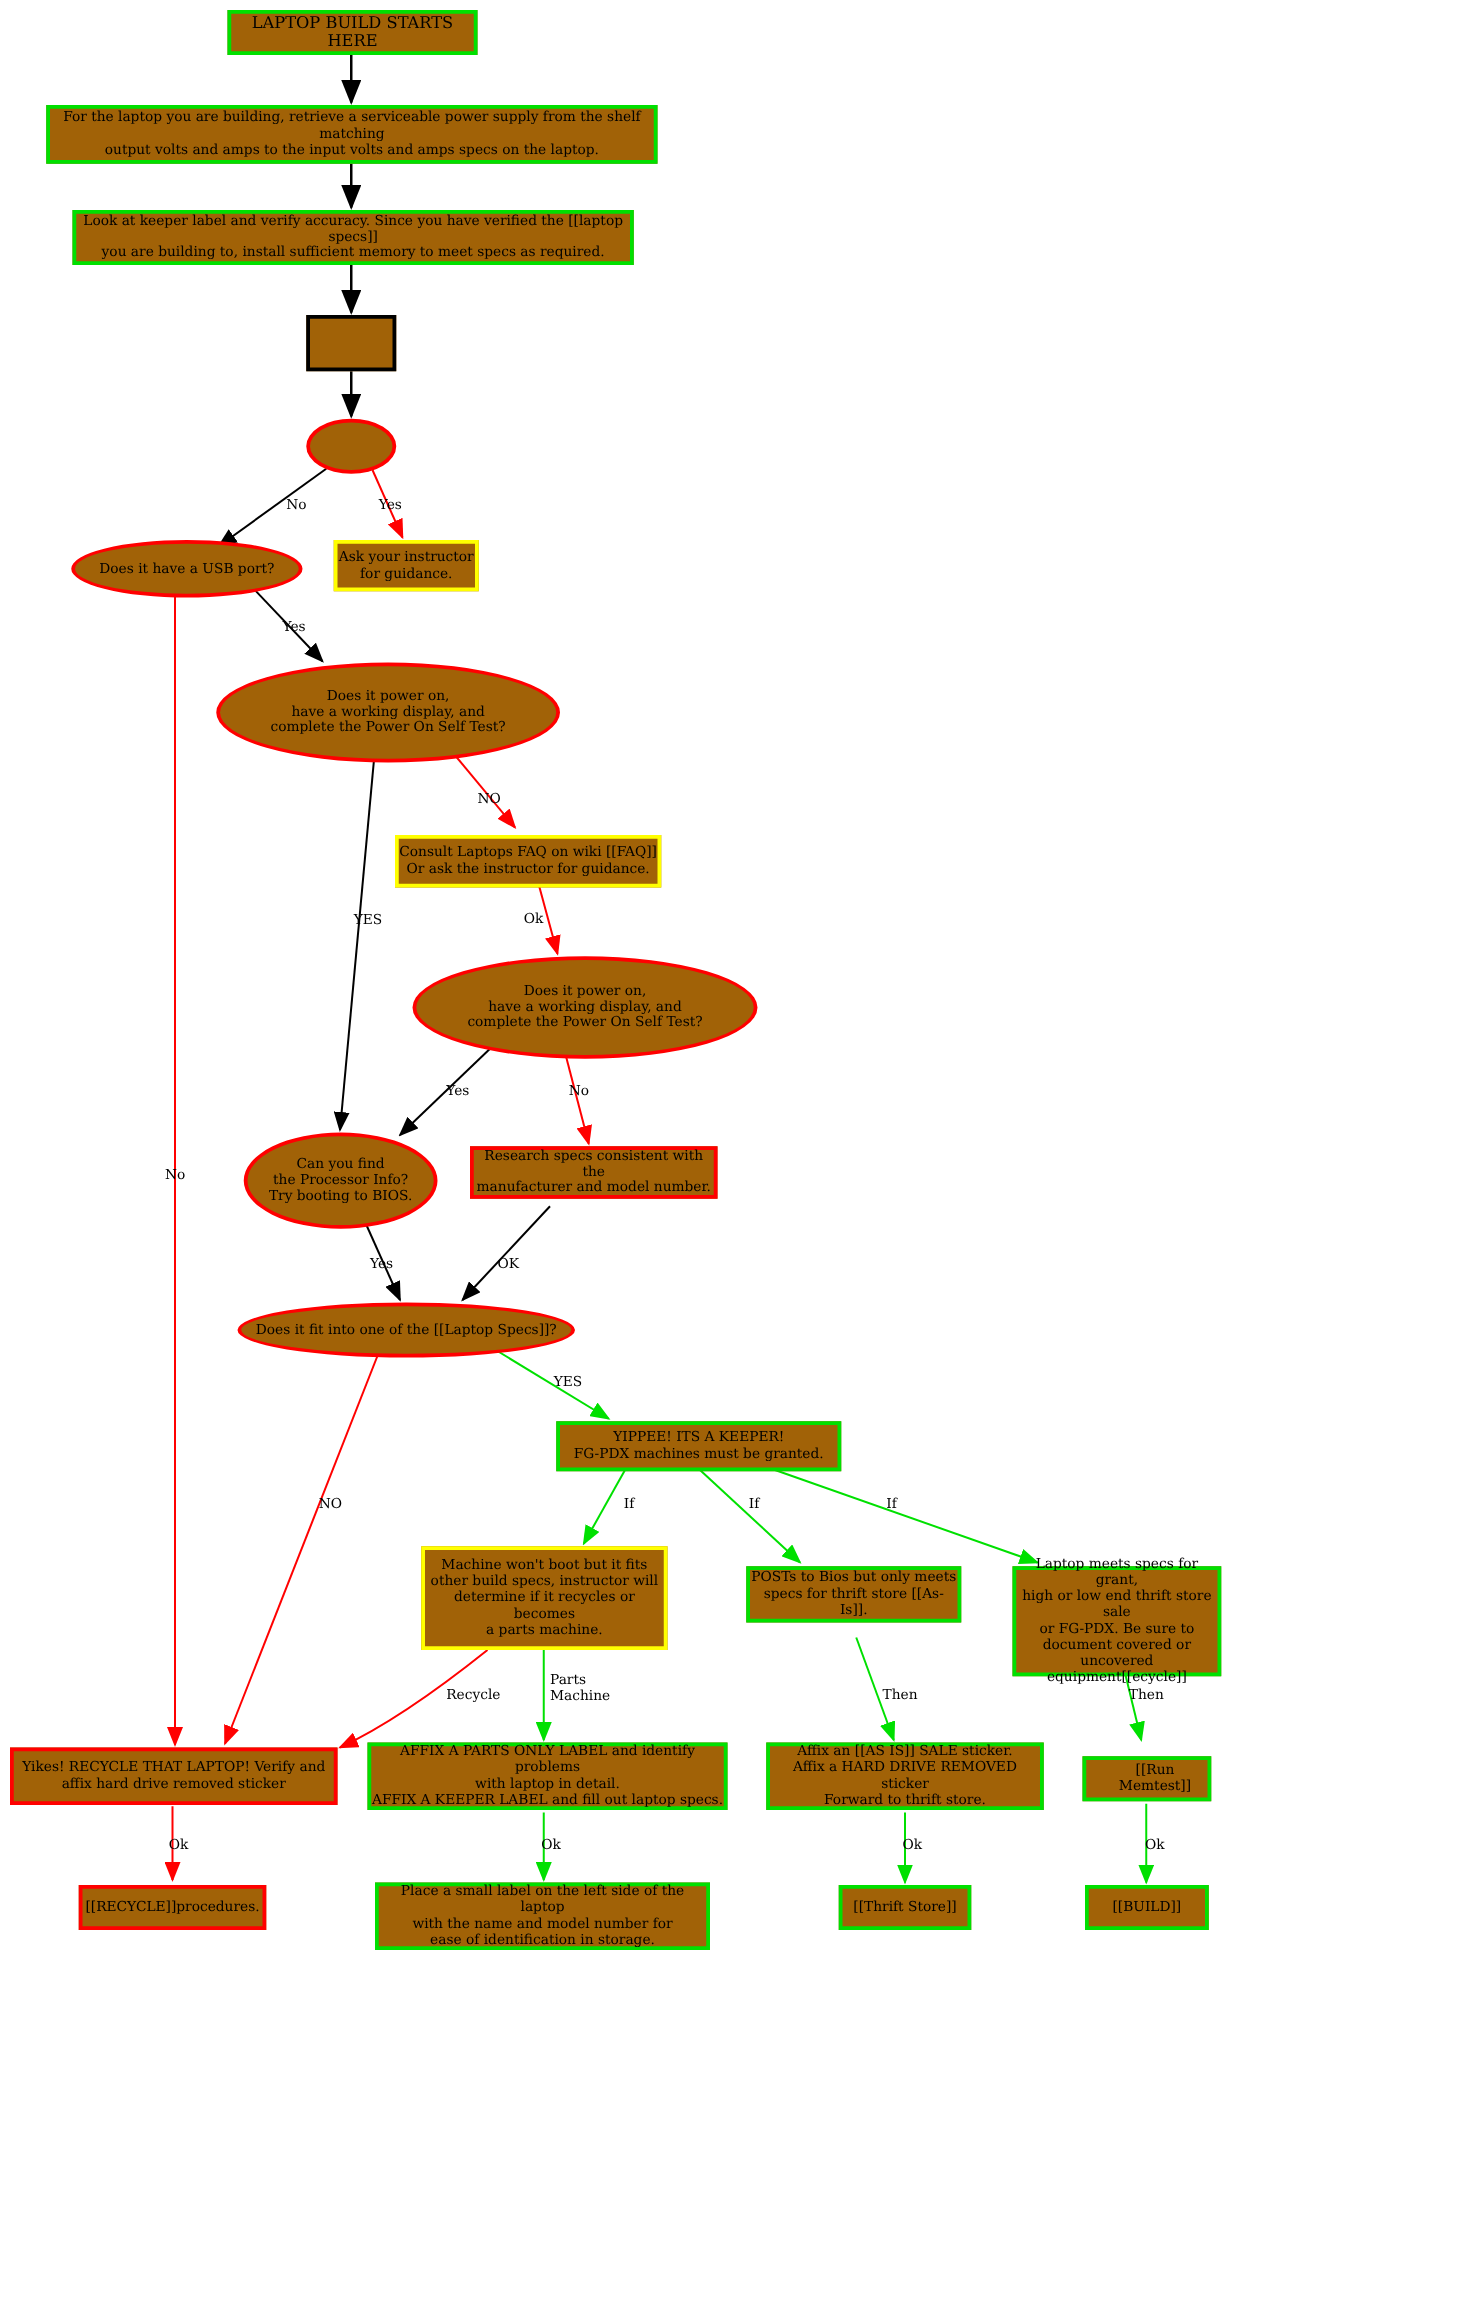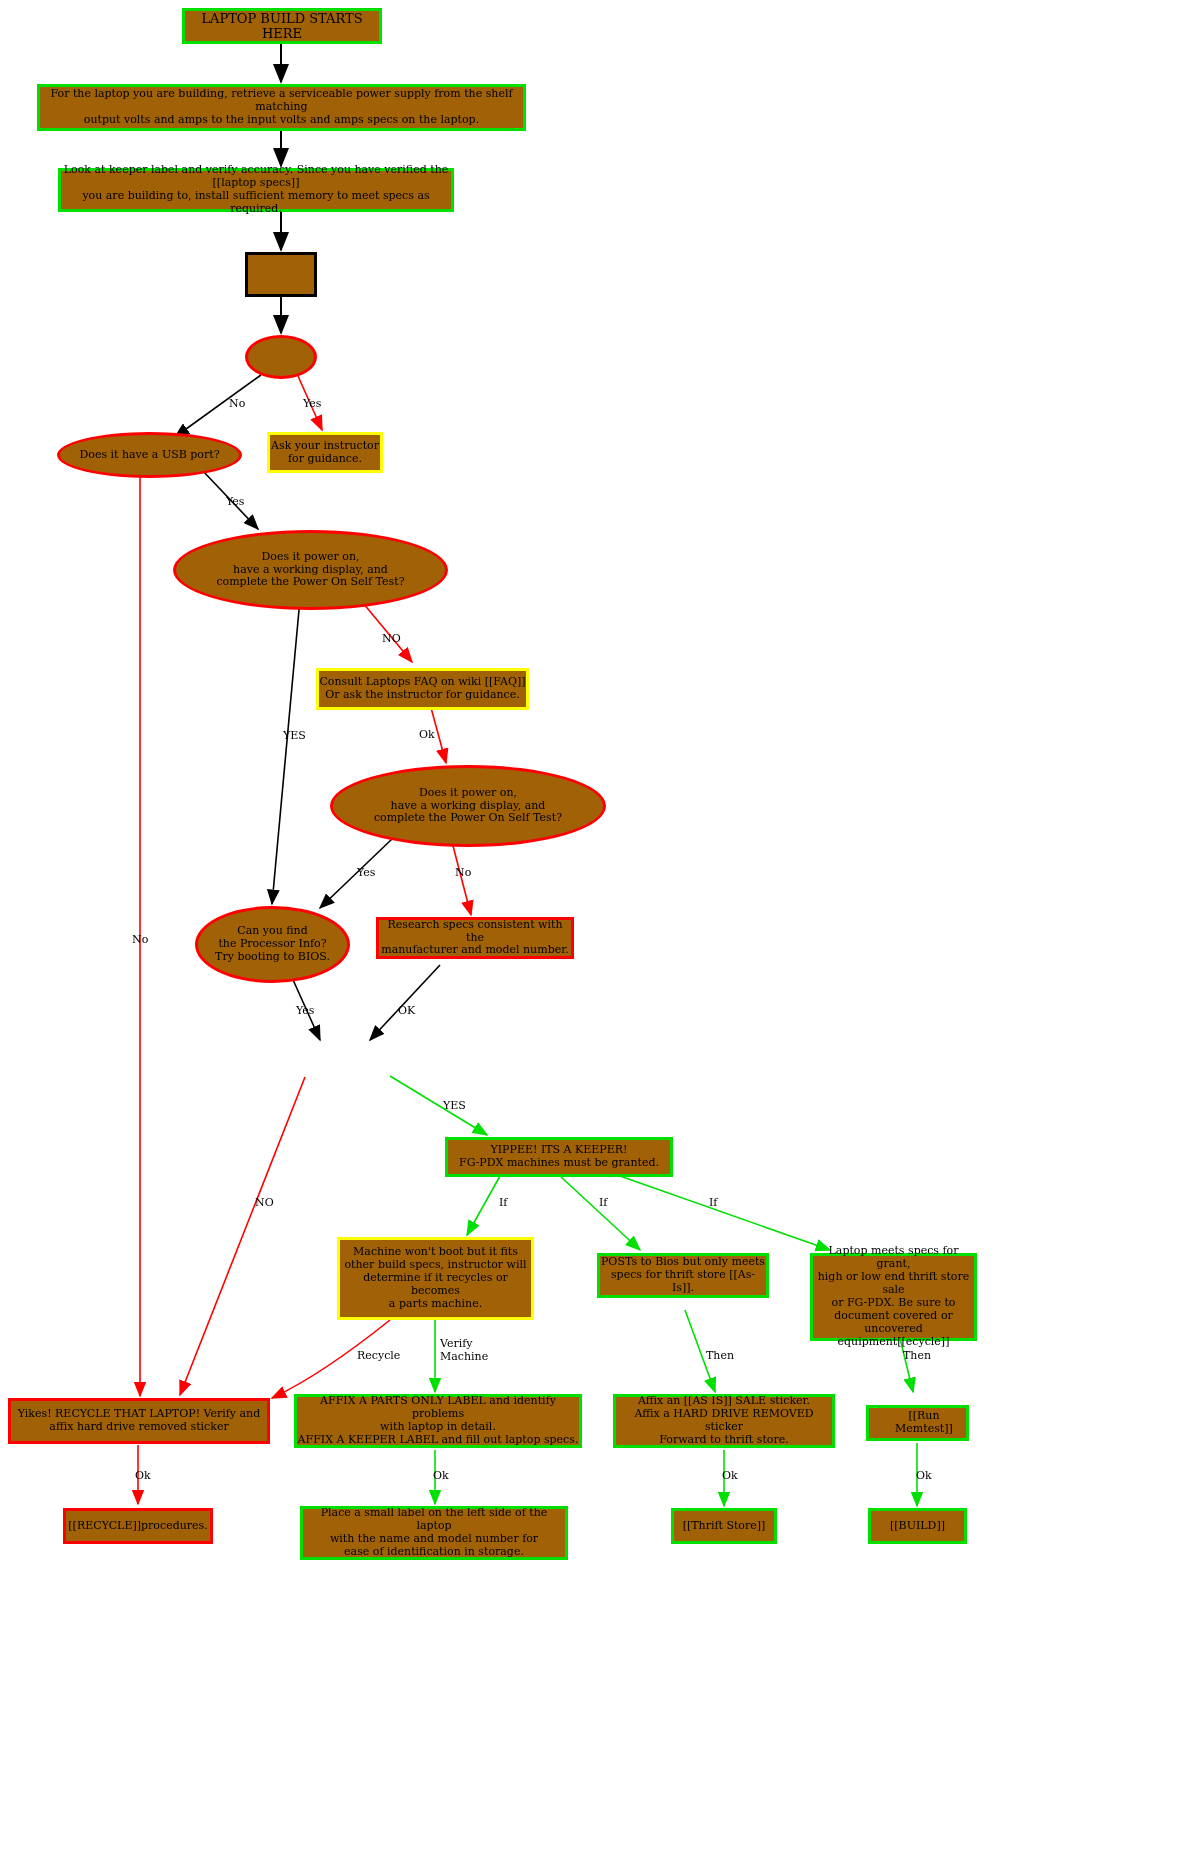--- a/index.html
+++ b/index.html
@@ -146,21 +146,21 @@
 
   <div class="node box green fs13" style="left:182px; top:8px; width:200px; height:36px;">
     <span class="txt">LAPTOP BUILD STARTS HERE</span>
   </div>
 
   <div class="node box green fs11" style="left:37px; top:84px; width:489px; height:47px;">
     <span class="txt">For the laptop you are building, retrieve a serviceable power supply from the shelf matching
 output volts and amps to the input volts and amps specs on the laptop.</span>
   </div>
 
-  <div class="node box green fs11" style="left:58px; top:168px; width:396px; height:44px;">
+  <div class="node box green fs11" style="left:58px; top:168px; width:449px; height:44px;">
     <span class="txt">Look at keeper label and verify accuracy. Since you have verified the [[laptop specs]]
 you are building to, install sufficient memory to meet specs as required.</span>
   </div>
 
   <div class="node box black fs11" style="left:245px; top:252px; width:72px; height:45px;">
     <span class="txt"></span>
   </div>
 
   <div class="node ellipse red fs11" style="left:245px; top:335px; width:72px; height:44px;">
     <span class="txt"></span>
@@ -196,20 +196,23 @@
     <span class="txt">Can you find
 the Processor Info?
 Try booting to BIOS.</span>
   </div>
 
   <div class="node box red fs11" style="left:376px; top:917px; width:198px; height:42px;">
     <span class="txt">Research specs consistent with the
 manufacturer and model number.</span>
   </div>
 
+  <div class="node ellipse red fs11" style="left:190px; top:1042px; width:270px; height:44px;">
+    <span class="txt">Does it fit into one of the [[Laptop Specs]]?</span>
+  </div>
 
   <div class="node box green fs11" style="left:445px; top:1137px; width:228px; height:40px;">
     <span class="txt">YIPPEE! ITS A KEEPER!
 FG-PDX machines must be granted.</span>
   </div>
 
   <div class="node box yellow fs11" style="left:337px; top:1237px; width:197px; height:83px;">
     <span class="txt">Machine won't boot but it fits
 other build specs, instructor will
 determine if it recycles or becomes
@@ -278,21 +281,21 @@
   <div class="edge-label" style="left:357px; top:867px;">Yes</div>
   <div class="edge-label" style="left:455px; top:867px;">No</div>
   <div class="edge-label" style="left:296px; top:1005px;">Yes</div>
   <div class="edge-label" style="left:398px; top:1005px;">OK</div>
   <div class="edge-label" style="left:255px; top:1197px;">NO</div>
   <div class="edge-label" style="left:443px; top:1100px;">YES</div>
   <div class="edge-label" style="left:499px; top:1197px;">If</div>
   <div class="edge-label" style="left:599px; top:1197px;">If</div>
   <div class="edge-label" style="left:709px; top:1197px;">If</div>
   <div class="edge-label" style="left:357px; top:1350px;">Recycle</div>
-  <div class="edge-label" style="left:440px; top:1338px; text-align:left;">Verify
+  <div class="edge-label" style="left:440px; top:1338px; text-align:left;">Parts
 Machine</div>
   <div class="edge-label" style="left:706px; top:1350px;">Then</div>
   <div class="edge-label" style="left:903px; top:1350px;">Then</div>
   <div class="edge-label" style="left:135px; top:1470px;">Ok</div>
   <div class="edge-label" style="left:433px; top:1470px;">Ok</div>
   <div class="edge-label" style="left:722px; top:1470px;">Ok</div>
   <div class="edge-label" style="left:916px; top:1470px;">Ok</div>
 
 </div>
 

